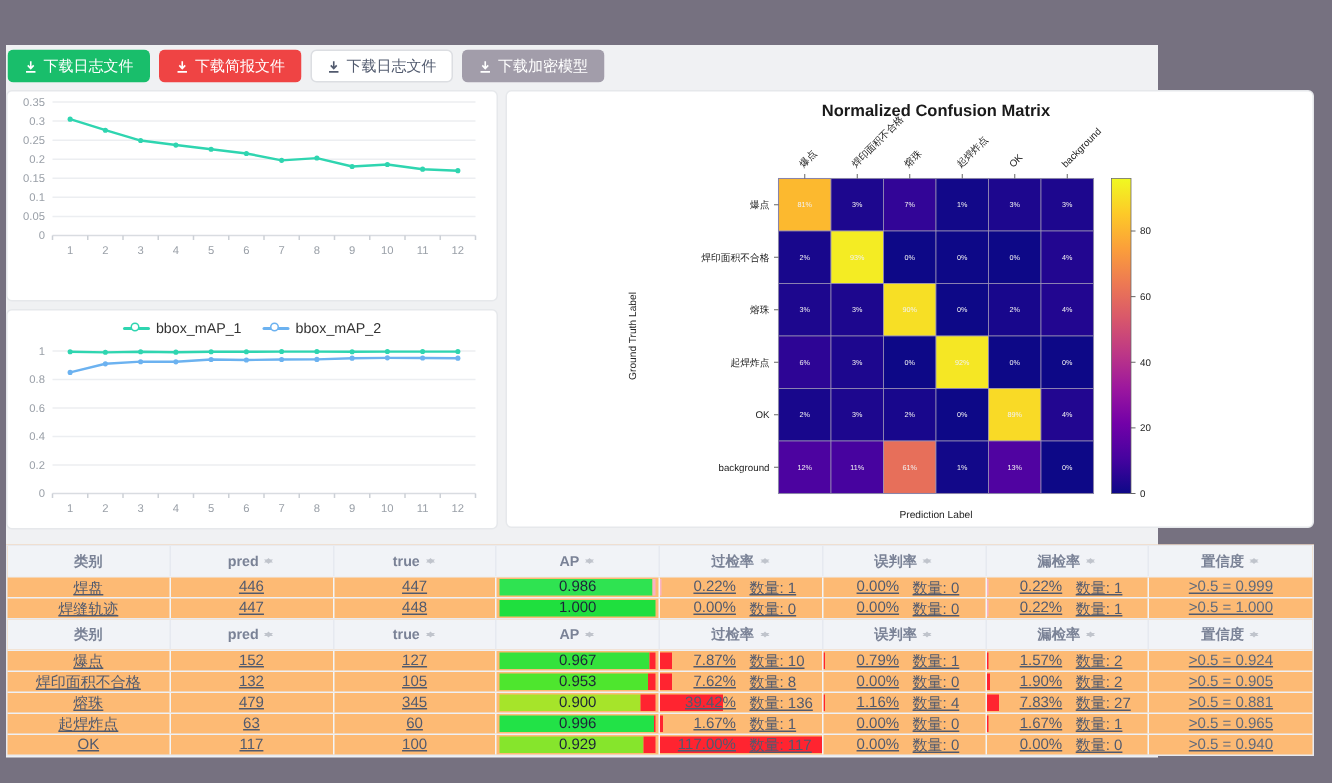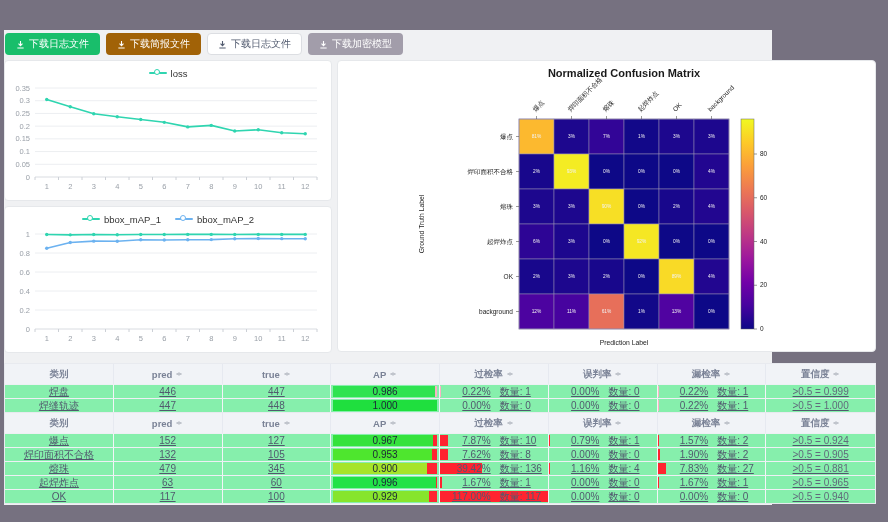--- a/index.html
+++ b/index.html
@@ -16,40 +16,40 @@
   }
   
   .toolbar { position:absolute; left:1px; top:3px; display:flex; gap:6px; }
   .btn {
     display:inline-flex; align-items:center; gap:4px;
     height:22px; padding:0 10px; border-radius:4px; border:1px solid transparent;
     font-size:10px; font-family:"Liberation Sans",sans-serif; cursor:pointer;
   }
   .btn svg { width:9px; height:9px; }
   .btn.green { background:#19be6b; color:#fff; }
-  .btn.orange { background:#a16207; color:#fff;font-family:Liberation Mono, monospace; }
+  .btn.orange { background:#ef4444; color:#fff;font-family:Liberation Mono, monospace; }
   .btn.white { background:#ffffff; color:#515a6e; border-color:#dcdee2; }
   .btn.gray { background:#a29daa; color:#fff; }
   
   .card {
     position:absolute; background:#fff; border:1px solid #e6e8eb; border-radius:4px;
     overflow:hidden;
   }
   .loss-card { left:0; top:30px; width:328px; height:141px; }
   .map-card  { left:0; top:176px; width:328px; height:147px; }
   .matrix-card { left:333px; top:30px; width:539px; height:292px; }
   .legend { display:flex; justify-content:center; align-items:center; gap:14px; height:20px; padding-top:4px; }
   .lg-item { display:inline-flex; align-items:center; gap:4px; cursor:pointer; }
   .lg-line { position:relative; width:18px; height:2px; border-radius:1px; display:inline-block; }
   .lg-dot { position:absolute; left:5px; top:-3px; width:6px; height:6px; border-radius:50%;
             border:1.5px solid; background:#fff; display:inline-block; }
   .lg-txt { font-size:9.5px; color:#333; }
   
   .dtable {
-    position:absolute; width:872px; background:#86efac; border:1px solid #e8eaef;
+    position:absolute; width:872px; background:#fdba74; border:1px solid #e8eaef;
     font-size:10px; color:#515a6e;
   }
   .t1 { left:0; top:333px; }
   .t2 { left:0; top:382px; }
   .thead, .tr { display:grid; grid-template-columns:repeat(8,1fr); }
   .thead { background:#f1f3f7; height:20px; }
   .th {
     display:flex; align-items:center; justify-content:center; gap:3px;
     font-weight:bold; font-size:9.5px; color:#7a8296; border-right:1px solid #e6e9f0;
     cursor:pointer;
@@ -103,28 +103,20 @@
     </button>
     <button class="btn gray">
       <svg viewBox="0 0 10 10" fill="none" stroke="currentColor" stroke-width="1.2">
           <path d="M5 1v5M2.8 4l2.2 2.3L7.2 4M1.5 8.8h7"></path>
         </svg>
       <span>下载加密模型</span>
     </button>
   </div>
 
   <div class="card loss-card">
-    <div class="legend" id="legend-loss">
-        <span class="lg-item">
-          <span class="lg-line" style="background: rgb(47, 213, 176);">
-            <span class="lg-dot" style="border-color: rgb(47, 213, 176);"></span>
-          </span>
-          <span class="lg-txt">loss</span>
-        </span>
-      </div>
     <svg id="svg-loss" width="326" height="114">
         <line x1="30" x2="312" y1="96" y2="96" stroke="#d9dce1" stroke-width="1"></line>
         <text x="25" y="98.5" text-anchor="end" font-size="7.5" fill="#9aa0a8">0</text>
         <line x1="30" x2="312" y1="83.28571428571428" y2="83.28571428571428" stroke="#eceef1" stroke-width="1"></line>
         <text x="25" y="85.78571428571428" text-anchor="end" font-size="7.5" fill="#9aa0a8">0.05</text>
         <line x1="30" x2="312" y1="70.57142857142856" y2="70.57142857142856" stroke="#eceef1" stroke-width="1"></line>
         <text x="25" y="73.07142857142856" text-anchor="end" font-size="7.5" fill="#9aa0a8">0.1</text>
         <line x1="30" x2="312" y1="57.857142857142854" y2="57.857142857142854" stroke="#eceef1" stroke-width="1"></line>
         <text x="25" y="60.357142857142854" text-anchor="end" font-size="7.5" fill="#9aa0a8">0.15</text>
         <line x1="30" x2="312" y1="45.14285714285714" y2="45.14285714285714" stroke="#eceef1" stroke-width="1"></line>

